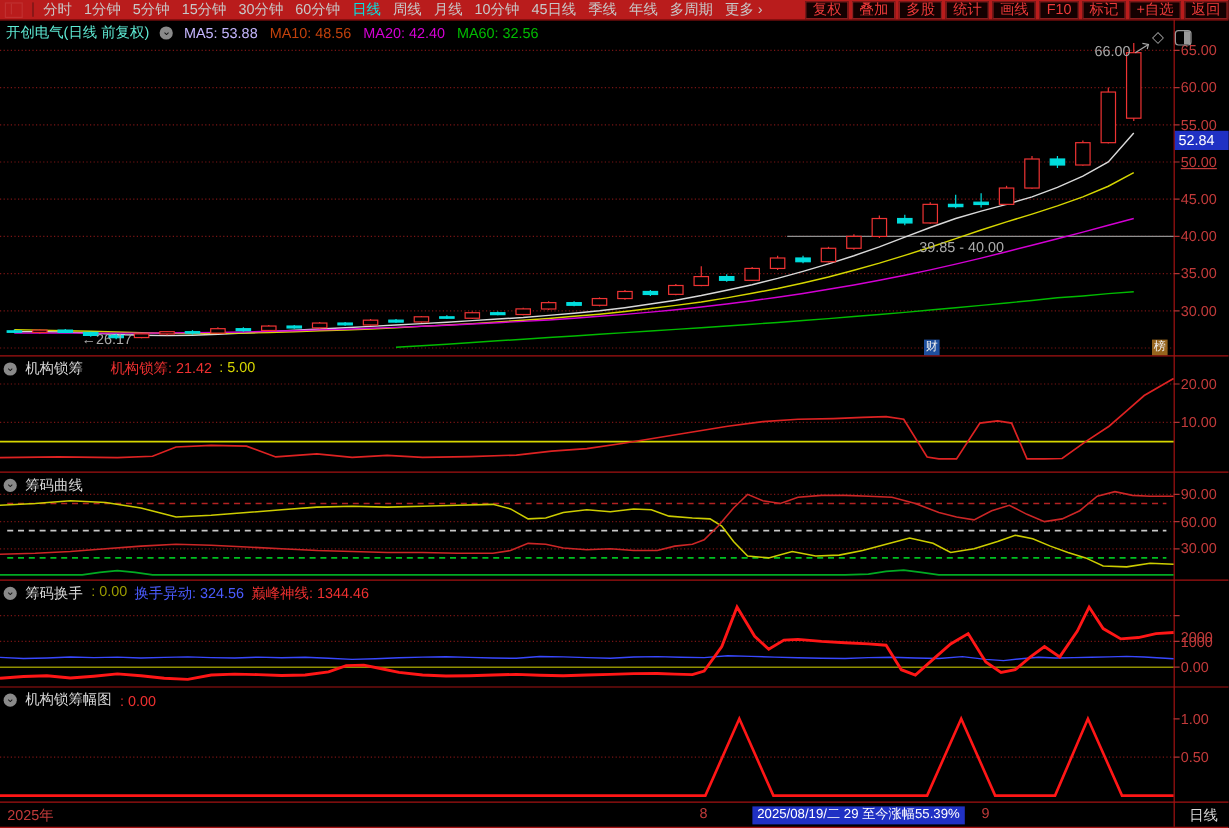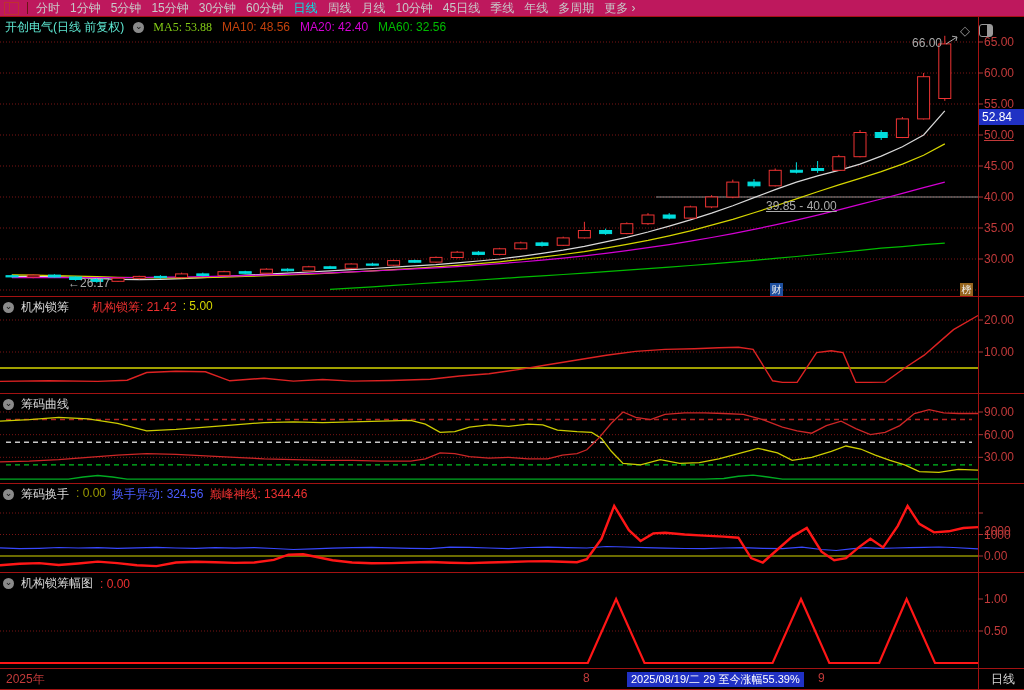--- a/index.html
+++ b/index.html
@@ -1,19 +1,19 @@
 <!DOCTYPE html>
 <html><head>
 <meta charset="utf-8">
 <style>
   html,body{margin:0;padding:0;background:#000;}
   .root{position:relative;width:1024px;height:690px;background:#000;overflow:hidden;
         font-family:"Liberation Sans","DejaVu Sans",sans-serif;color:#c8c8c8;font-size:12px;}
   #chart-svg{position:absolute;left:0;top:0;z-index:1;}
-  .menubar{position:absolute;left:0;top:0;width:1024px;height:16px;display:flex;align-items:center;z-index:4;background:#be185d;}
+  .menubar{position:absolute;left:0;top:0;width:1024px;height:16px;display:flex;align-items:center;z-index:4;background:#b91c1c;}
   .win-icon{width:13px;height:11px;border:1px solid #c03030;margin:1px 5px 0 4px;flex:none;}
   .win-icon i{display:block;width:4px;height:9px;border-right:1px solid #c03030;}
   .mdiv{width:1px;height:12px;background:#6a1515;margin:0 3px;flex:none;}
   .mitem{color:#c8c8c8;padding:0 5px;white-space:nowrap;cursor:default;}
   .mitem.active{color:#00e5e5;}
   .toolbar{position:absolute;right:1px;top:1px;display:flex;gap:3px;z-index:5;}
   .tbtn{border:1px solid #8a1f1f;color:#ee3a3a;padding:0 5px;height:13px;line-height:12px;background:#140101;white-space:nowrap;}
   .titlebar{position:absolute;left:5px;top:19px;display:flex;gap:9px;align-items:center;z-index:3;white-space:nowrap;}
   .chev{width:11px;height:11px;border-radius:50%;background:#8a8a8a;color:#111;font-size:9px;
         line-height:9px;text-align:center;flex:none;display:inline-block;}
@@ -221,26 +221,37 @@
       <span class="mitem">周线</span>
       <span class="mitem">月线</span>
       <span class="mitem">10分钟</span>
       <span class="mitem">45日线</span>
       <span class="mitem">季线</span>
       <span class="mitem">年线</span>
       <span class="mitem">多周期</span>
       <span class="mitem">更多 ›</span>
     </div>
 
+  <div class="toolbar">
+      <span class="tbtn">复权</span>
+      <span class="tbtn">叠加</span>
+      <span class="tbtn">多股</span>
+      <span class="tbtn">统计</span>
+      <span class="tbtn">画线</span>
+      <span class="tbtn">F10</span>
+      <span class="tbtn">标记</span>
+      <span class="tbtn">+自选</span>
+      <span class="tbtn">返回</span>
+    </div>
 
   <div class="titlebar">
     <span style="color:#5eead4;">开创电气(日线 前复权)</span>
     <span class="chev">⌄</span>
     <span id="ma-labels" style="display:flex;gap:10px;">
-        <span style="color: #84cc16; font-family: Liberation Serif, serif;">MA5: 53.88</span>
+        <span style="color: #c4b5fd;">MA5: 53.88</span>
         <span style="color: #c2410c;">MA10: 48.56</span>
         <span style="color: rgb(212, 0, 212);">MA20: 42.40</span>
         <span style="color: rgb(0, 187, 0);">MA60: 32.56</span>
       </span>
   </div>
 
   <div class="phead" style="top:299px;">
     <span class="chev">⌄</span>
     <span style="color:#d8d8d8;">机构锁筹</span>
     <span class="pseg" style="display:flex;gap:6px;">
@@ -264,21 +275,21 @@
   <div class="phead" style="top:575px;">
     <span class="chev">⌄</span>
     <span style="color:#d8d8d8;">机构锁筹幅图</span>
     <span class="pseg" style="display:flex;gap:6px;">
         <span style="color: rgb(238, 48, 48);">: 0.00</span>
       </span>
   </div>
 
   <span class="ann" style="left:912px;top:36px;">66.00</span>
   <span class="ann" style="left:68px;top:276px;">←26.17</span>
-  <span class="ann" style="left:766px;top:199px;text-decoration:underline;">39.85 - 40.00</span>
+  <span class="ann" style="left:766px;top:199px;">39.85 - 40.00</span>
 
   <div class="corner-icons">
     <span style="font-size:13px;">◇</span>
     <span class="mark-box"></span>
   </div>
 
   <span class="badge" style="left:770px;top:283px;background:#1e4f9e;">财</span>
   <span class="badge" style="left:960px;top:283px;background:#96651d;">榜</span>
 
   <span class="tag" style="left:979px;top:109px;width:43px;">52.84</span>

